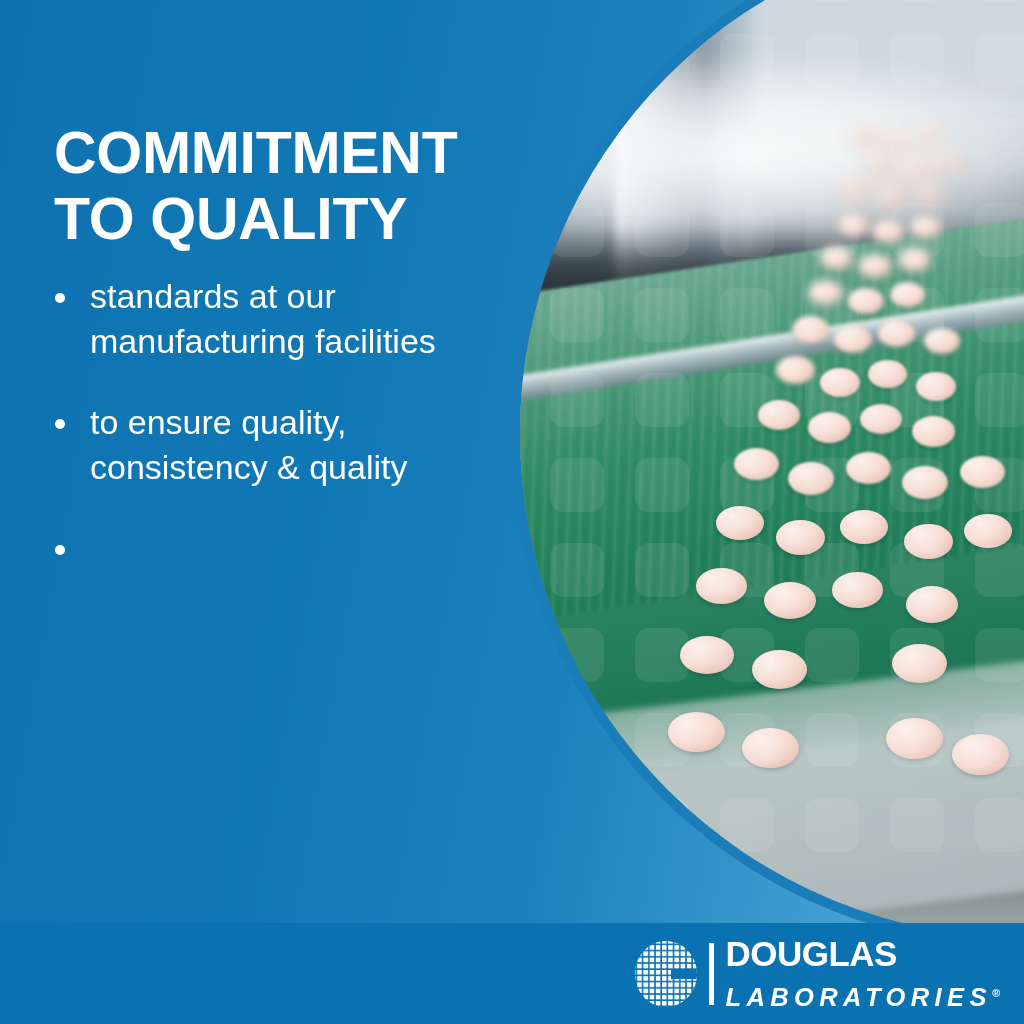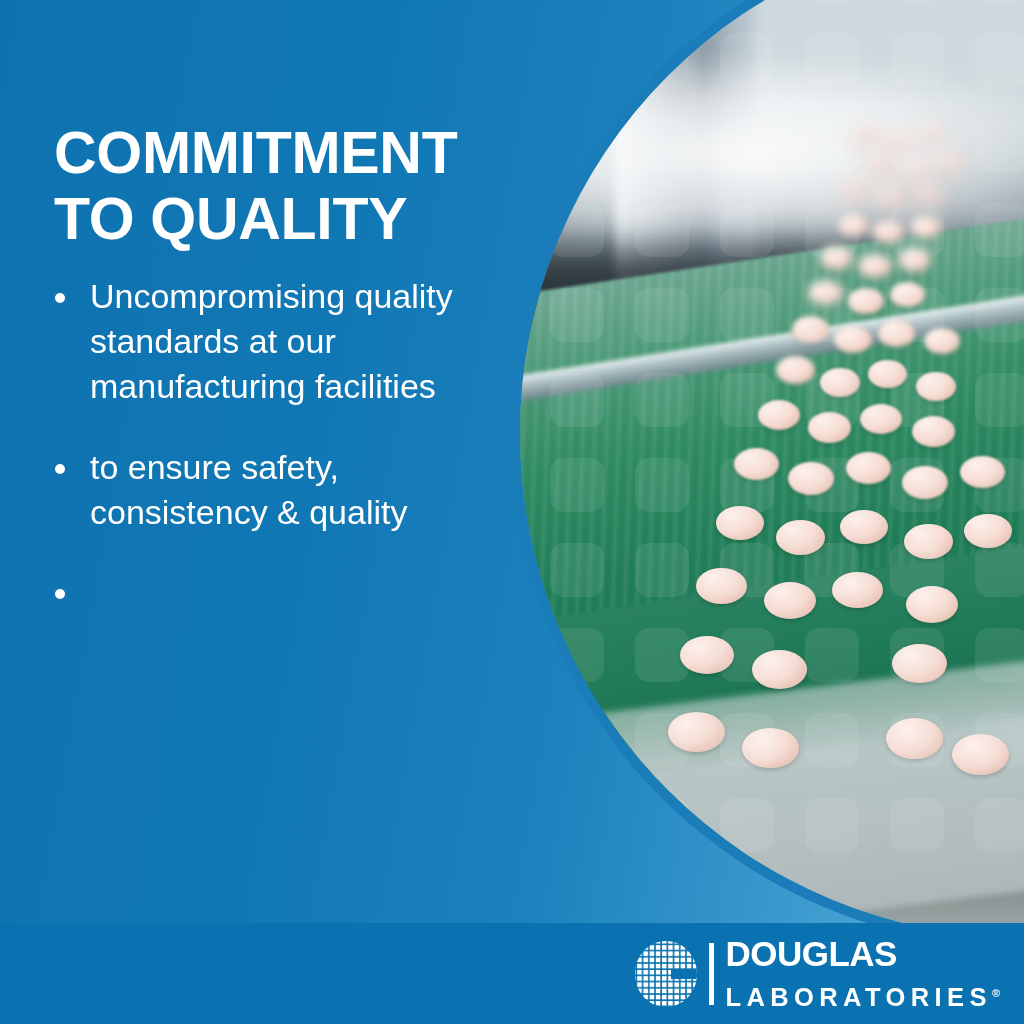--- a/index.html
+++ b/index.html
@@ -292,20 +292,21 @@
     letter-spacing: -0.5px;
   }
   .logo-labs {
     font-size: 25.5px;
     font-weight: bold;
     letter-spacing: 5.4px;
     line-height: 1.1;
     margin-top: 12px;
     position: relative;
     white-space: nowrap;
+    font-style: italic;
   }
   .logo-reg {
     font-size: 11px;
     vertical-align: super;
     letter-spacing: 0;
   }
 </style>
 </head>
 <body>
 
@@ -466,29 +467,28 @@
 
   <h1 class="headline">
     <span class="hl-line">COMMITMENT</span>
     <span class="hl-line">TO QUALITY</span>
   </h1>
 
   <ul class="bullets">
     <li class="bullet">
       <span class="dot"></span>
       <span class="btext">
-        <span class="bline">Uncompromising quality</span>
         <span class="bline">standards at our</span>
         <span class="bline">manufacturing facilities</span>
       </span>
     </li>
     <li class="bullet">
       <span class="dot"></span>
       <span class="btext">
-        <span class="bline">to ensure safety,</span>
+        <span class="bline">to ensure quality,</span>
         <span class="bline">consistency &amp; quality</span>
       </span>
     </li>
     <li class="bullet">
       <span class="dot"></span>
       <span class="btext">
       </span>
     </li>
   </ul>
 

